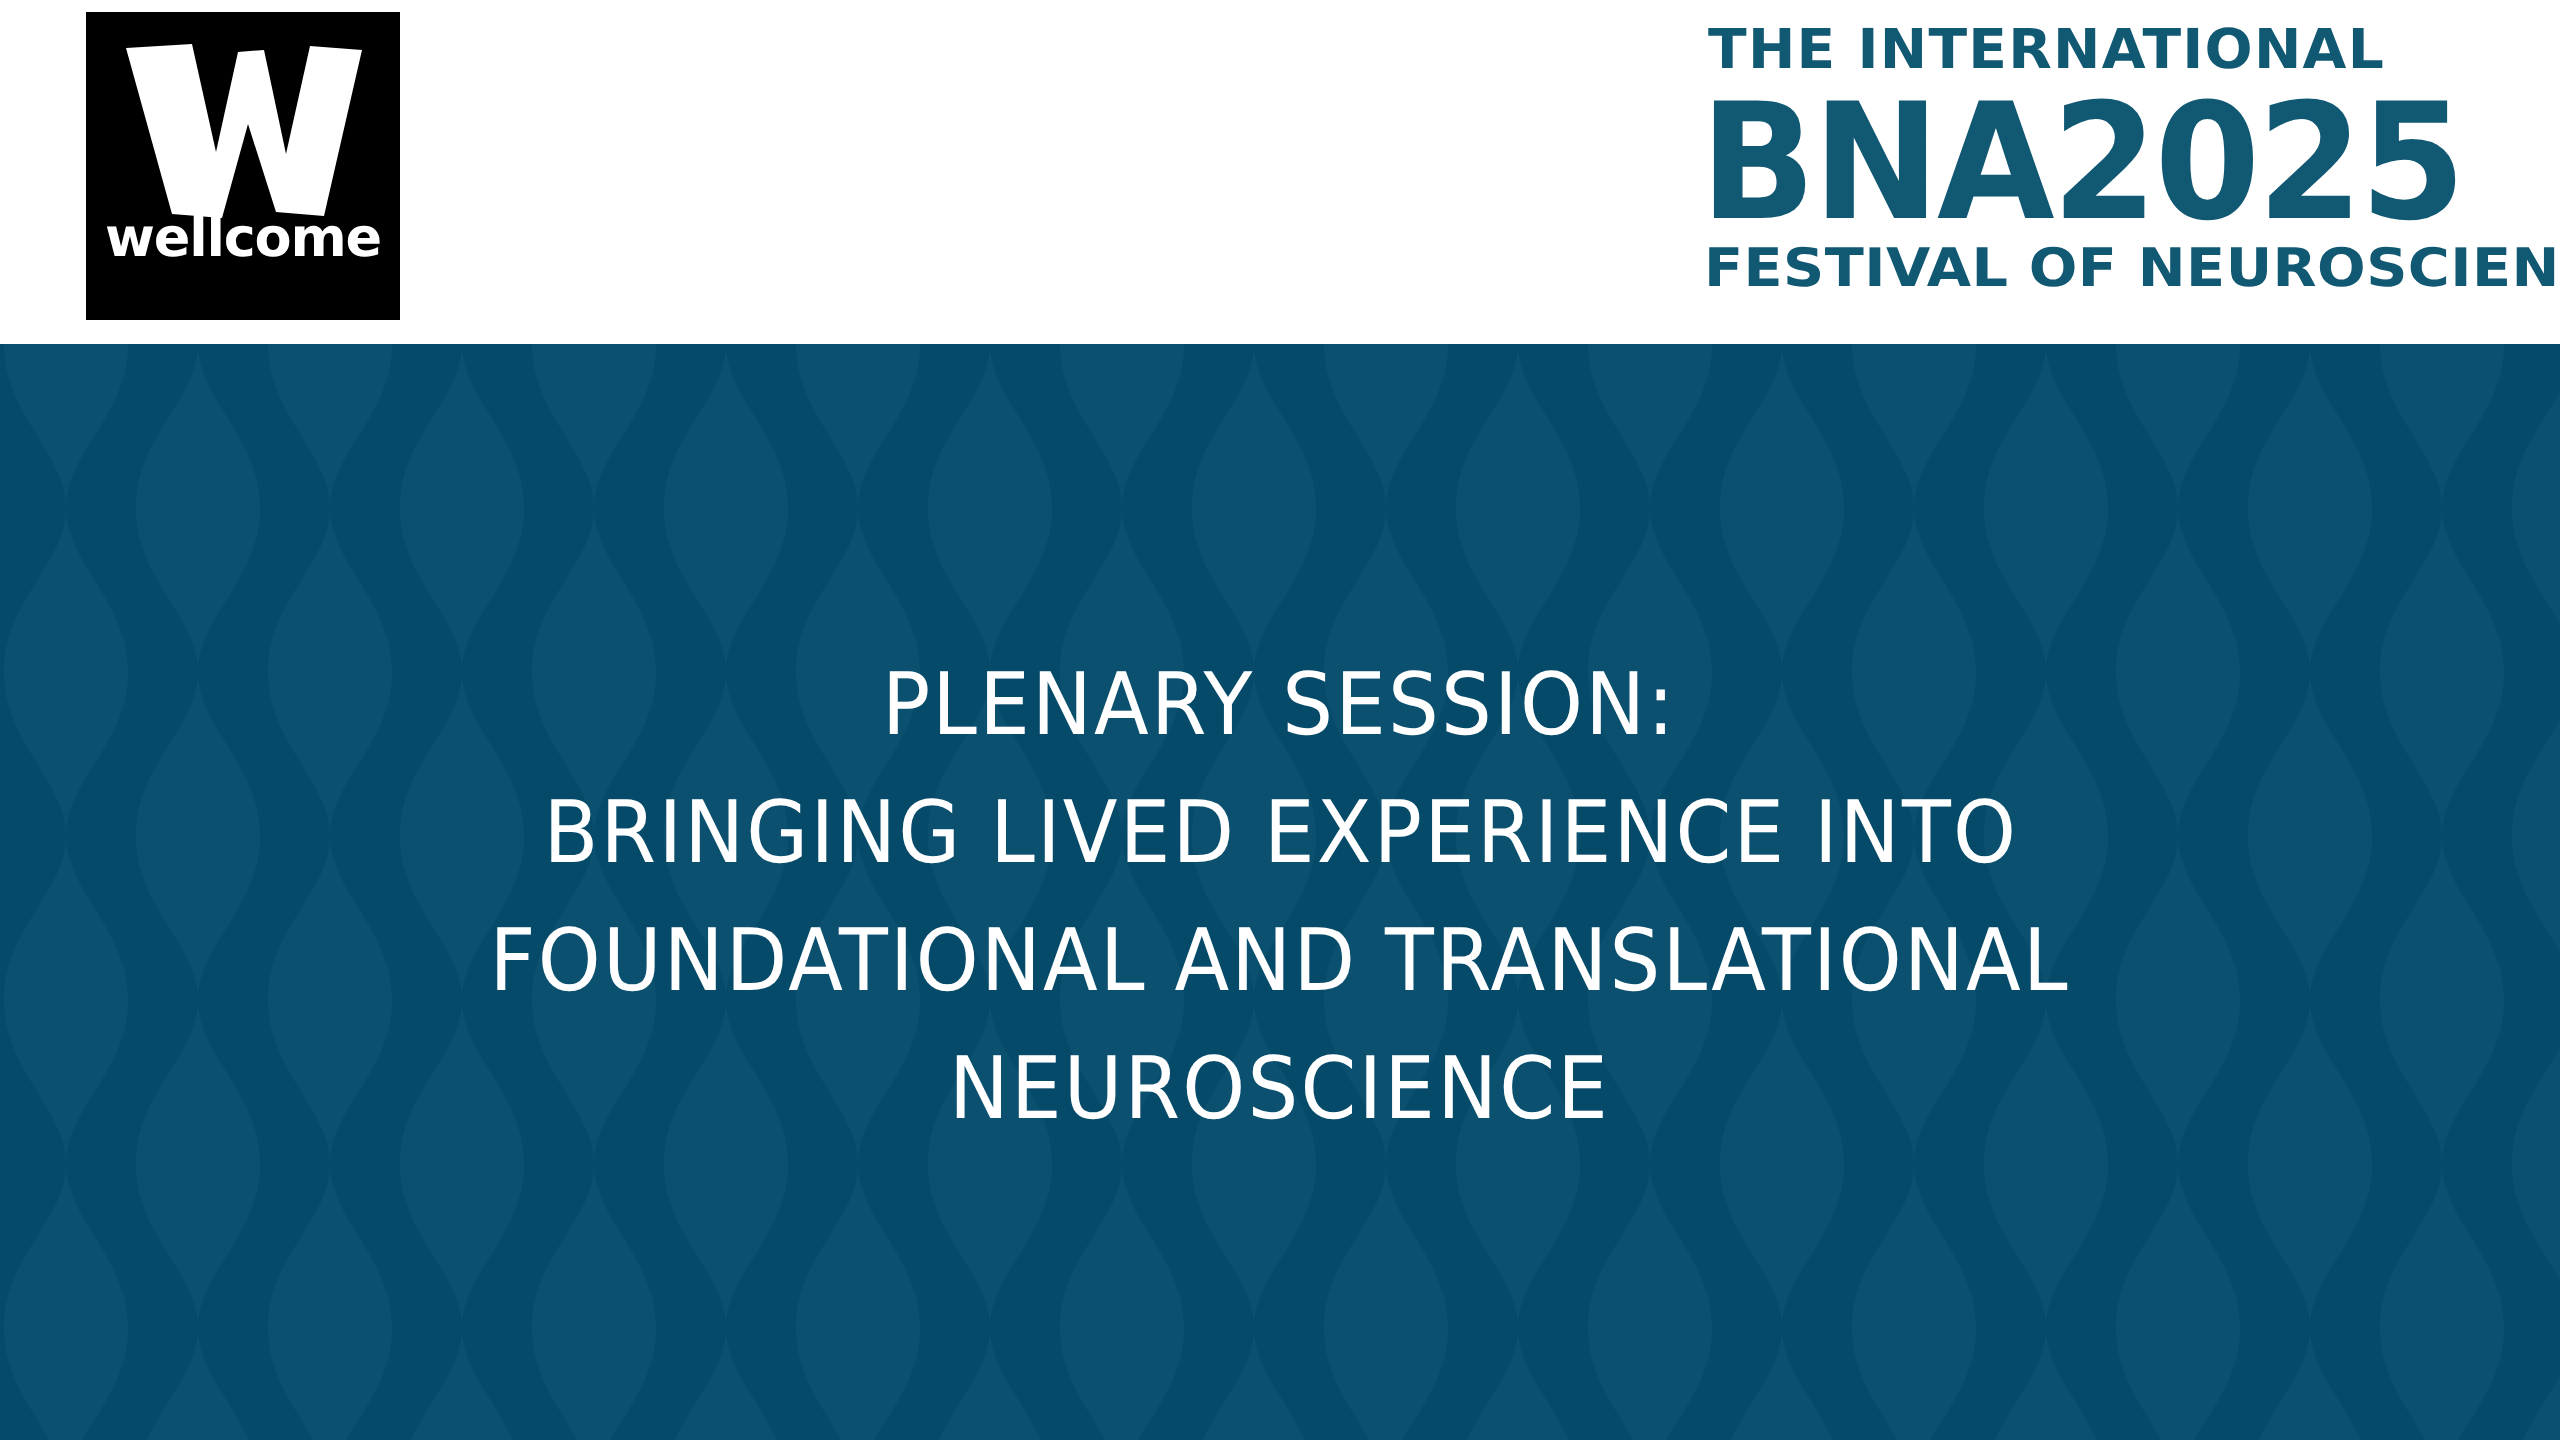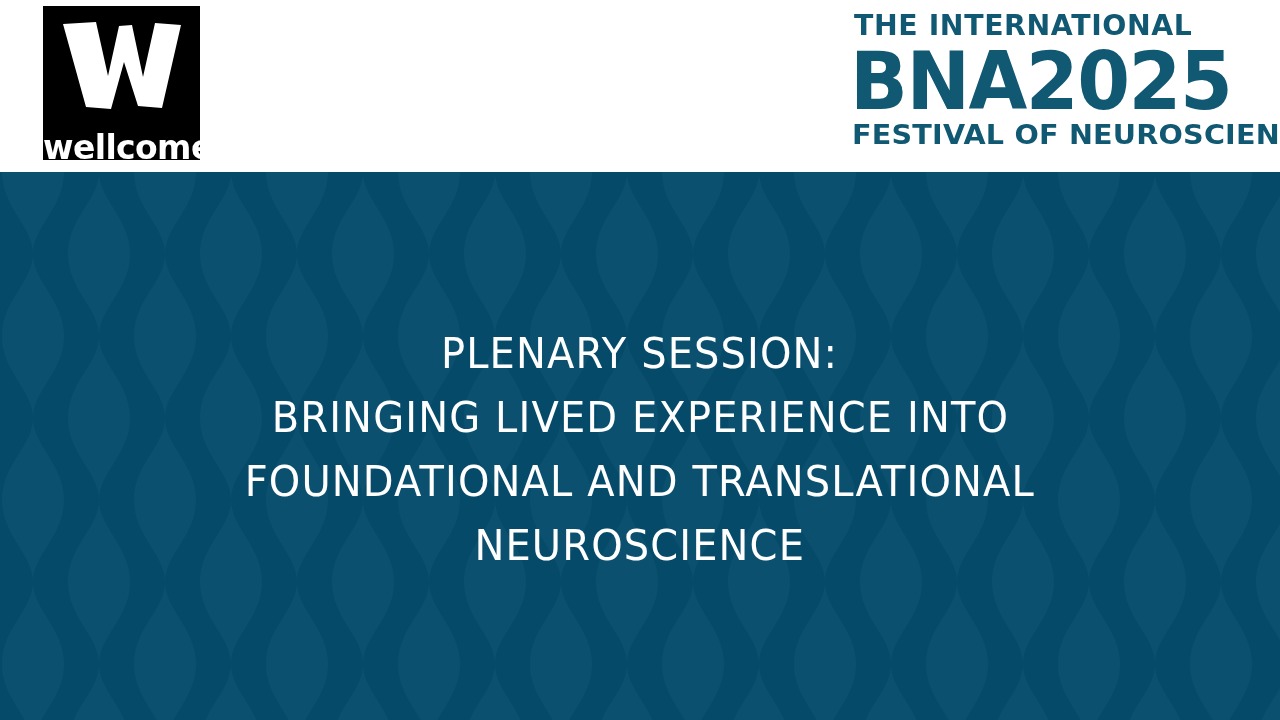--- a/index.html
+++ b/index.html
@@ -47,26 +47,26 @@
     top: 14px;
     transform: translateX(-50%);
     width: 124px;
     height: 90px;
   }
   .wellcome-mark svg { display: block; width: 100%; height: 100%; }
   .wellcome-word {
     position: absolute;
     left: 0;
     right: 0;
-    top: 125px;
+    top: 100px;
     text-align: center;
     color: #ffffff;
     font-family: "DejaVu Sans", sans-serif;
     font-weight: bold;
-    font-size: 33px;
+    font-size: 27px;
     letter-spacing: -0.6px;
     line-height: 1;
   }
 
   
   .bna-logo {
     position: absolute;
     left: 850px;
     top: 12px;
     width: 380px;

